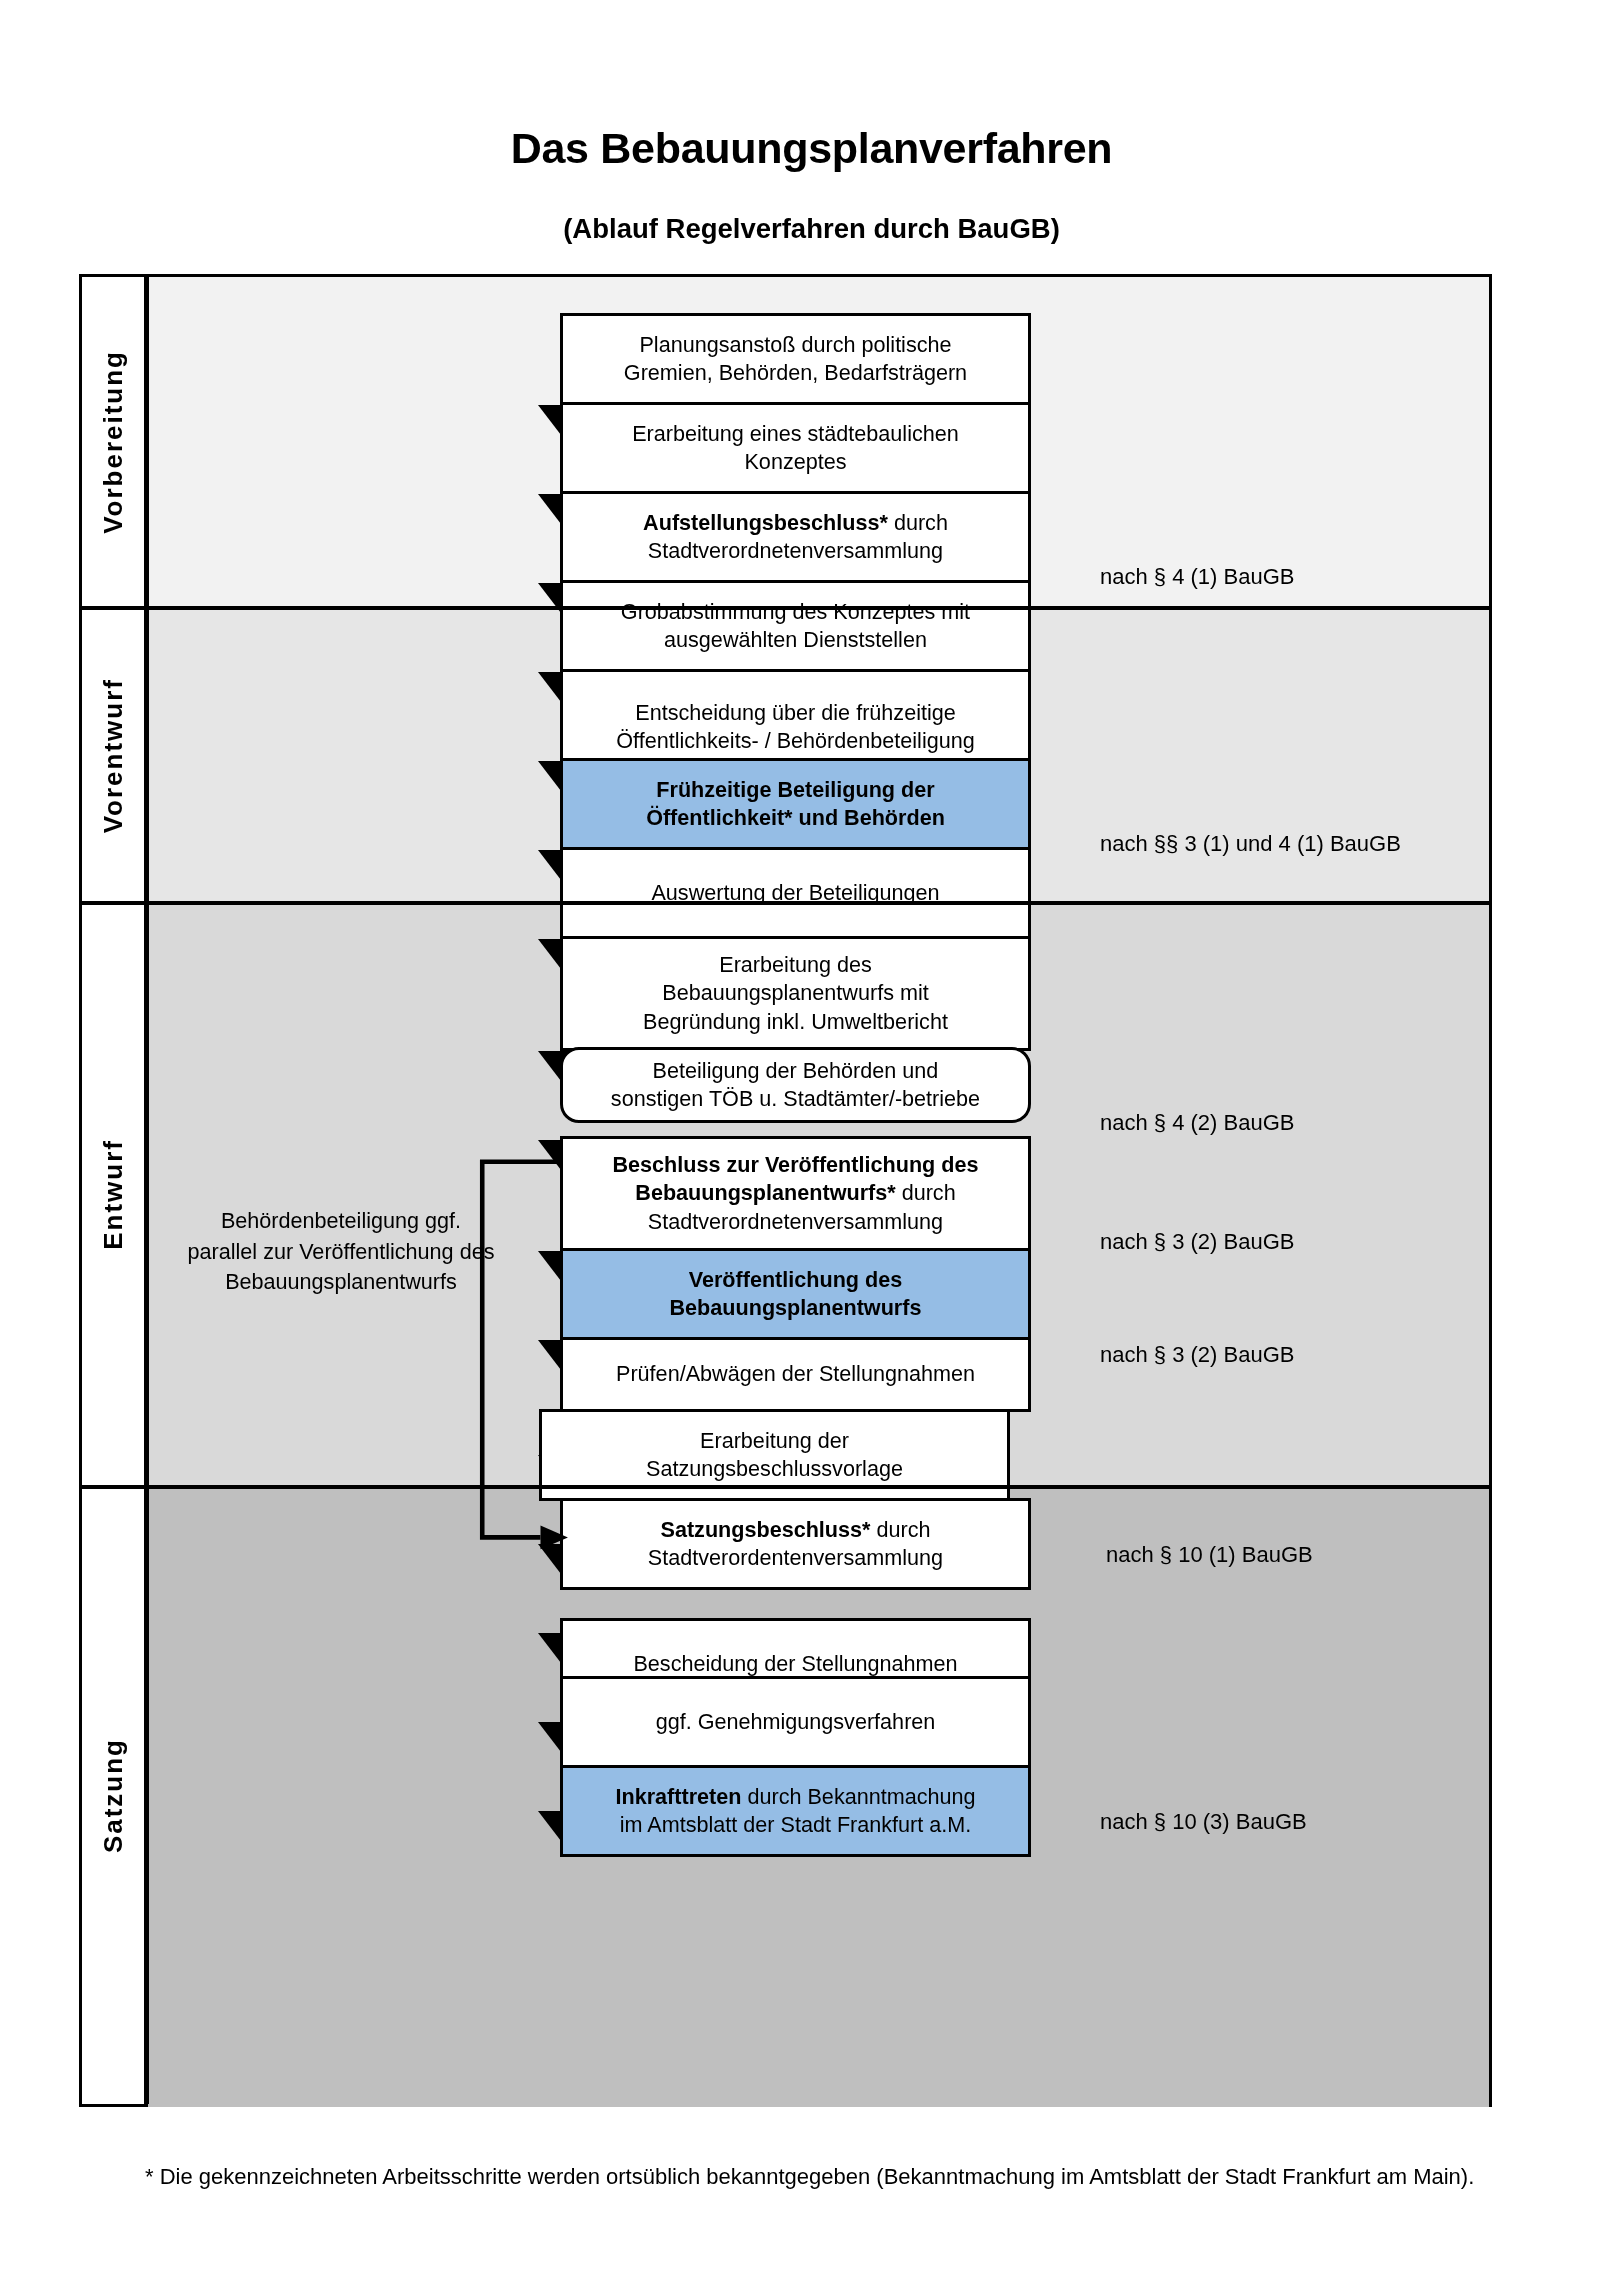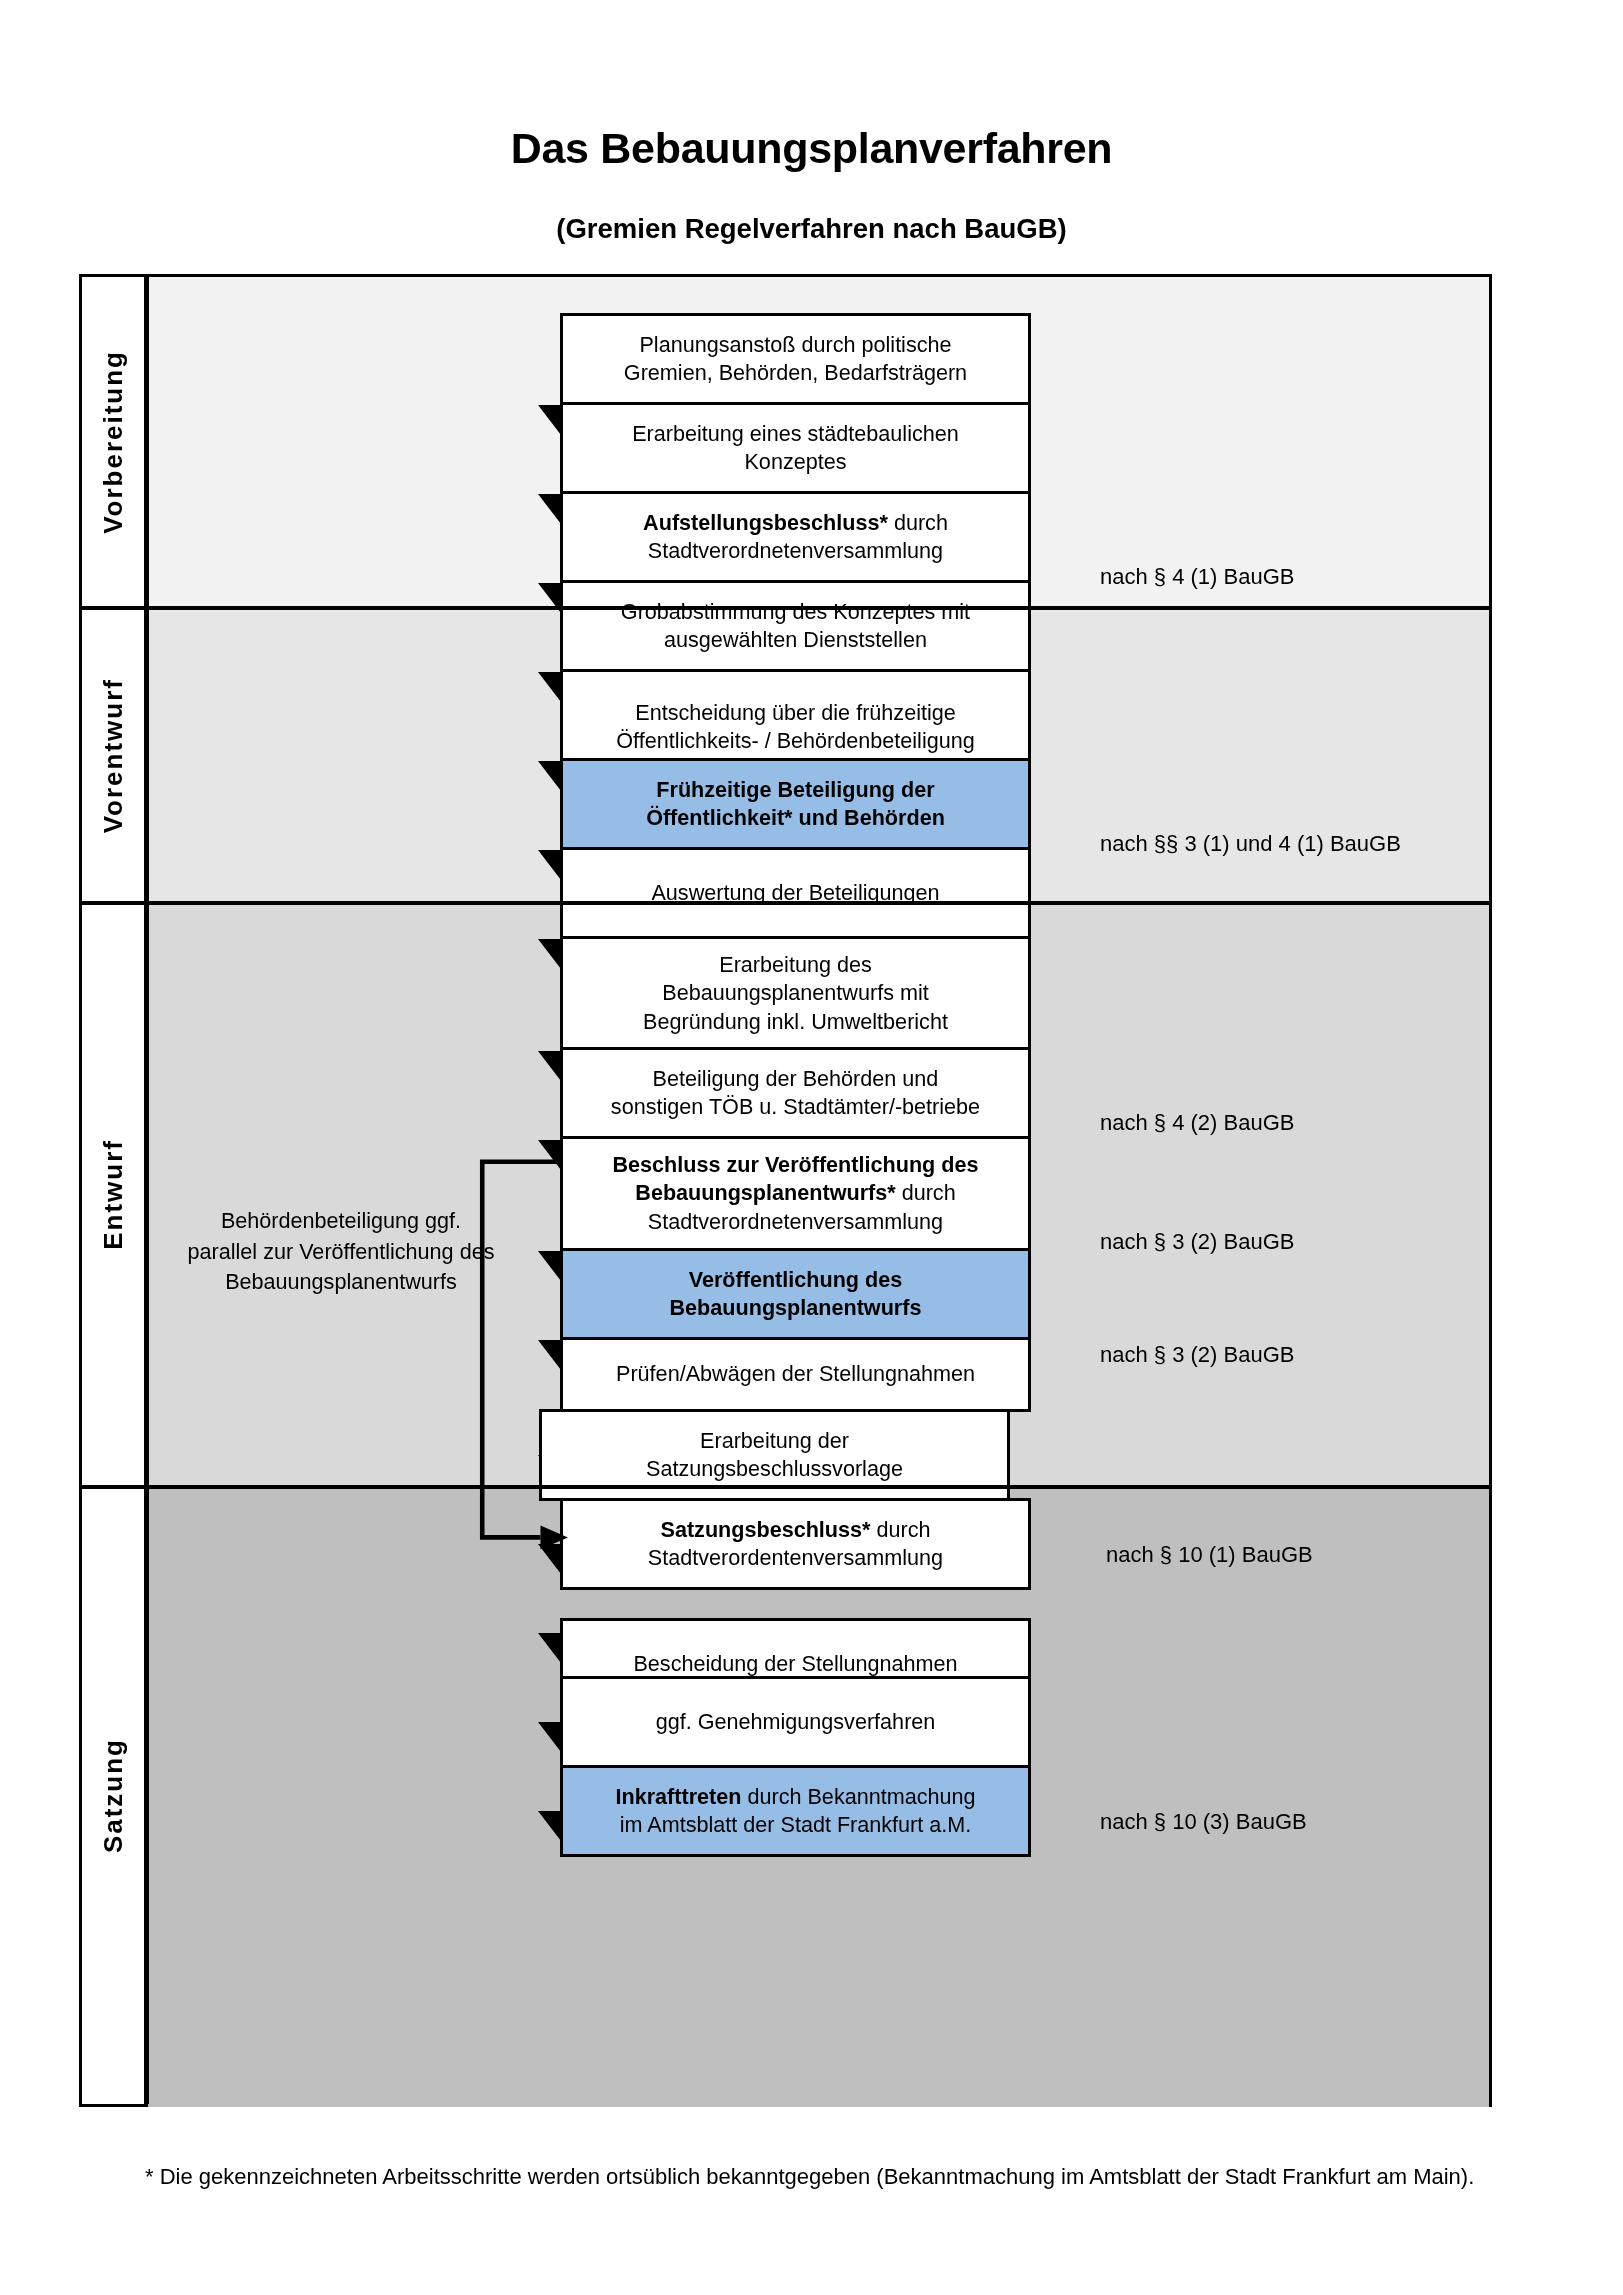--- a/index.html
+++ b/index.html
@@ -148,21 +148,21 @@
     top: 2160px;
     width: 1348px;
     font-size: 22px;
     line-height: 1.5;
   }
 </style>
 </head>
 <body>
 
 <div id="title">Das Bebauungsplanverfahren</div>
-<div id="subtitle">(Gremien Regelverfahren nach BauGB)</div>
+<div id="subtitle">(Ablauf Regelverfahren durch BauGB)</div>
 
 <div id="frame">
 
   <div class="band" style="top:0; height:331px; background:#f2f2f2;"></div>
   <div class="band" style="top:331px; height:296px; background:#e6e6e6;"></div>
   <div class="band" style="top:626px; height:583px; background:#d9d9d9;"></div>
   <div class="band" style="top:1210px; height:620px; background:#bfbfbf;"></div>
 
   <div class="band-sep" style="top:329px;"></div>
   <div class="band-sep" style="top:624px;"></div>
@@ -254,21 +254,21 @@
   </div>
 
   <div class="node" style="left:478px; top:659px; width:471px; height:115px;">
     <div>
       <span class="ln"><span>Erarbeitung des</span></span>
       <span class="ln"><span>Bebauungsplanentwurfs mit</span></span>
       <span class="ln"><span>Begründung inkl. Umweltbericht</span></span>
     </div>
   </div>
 
-  <div class="node" style="left:478px; top:770px; width:471px; height:92px;">
+  <div class="node" style="left:478px; top:770px; width:471px; height:76px;border-radius:19px;">
     <div>
       <span class="ln"><span>Beteiligung der Behörden und</span></span>
       <span class="ln"><span>sonstigen TÖB u. Stadtämter/-betriebe</span></span>
     </div>
   </div>
 
   <div class="node" style="left:478px; top:859px; width:471px; height:115px;">
     <div>
       <span class="ln"><b>Beschluss zur Veröffentlichung des</b></span>
       <span class="ln"><b>Bebauungsplanentwurfs*</b><span> durch</span></span>

